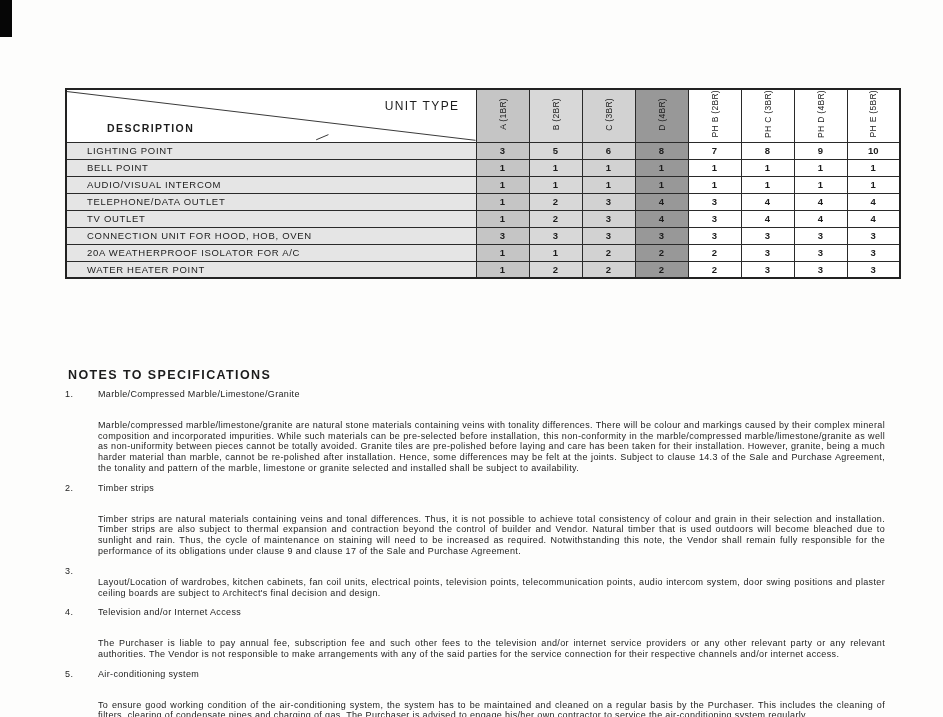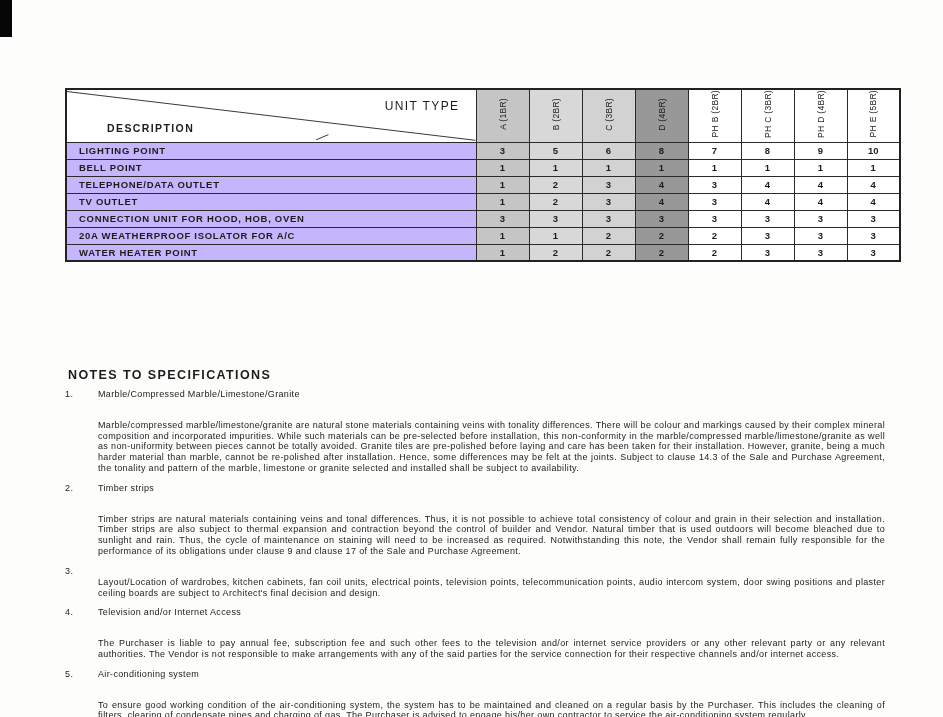--- a/index.html
+++ b/index.html
@@ -16,21 +16,21 @@
   table.sched { border:2px solid #222; }
 
   th.corner { position:relative; height:53px; background:#fff; }
   th.corner svg { position:absolute; inset:0; width:100%; height:100%; }
   .unit-type-label { position:absolute; right:16px; top:9px; font-size:12px; font-weight:400; letter-spacing:1.4px; }
   .description-label { position:absolute; left:20px; bottom:8px; font-size:10.5px; font-weight:700; letter-spacing:1.4px;margin-left:20px; }
 
   th.col { height:53px; text-align:center; vertical-align:middle; font-weight:400; background:#fff; }
   th.col .rot { writing-mode:vertical-rl; transform:rotate(180deg); font-size:8.5px; letter-spacing:0.3px; white-space:nowrap; display:inline-block; }
 
-  td.desc { height:17px; font-size:9.5px; font-weight:700; letter-spacing:0.7px; padding-left:12px; background:#c4b5fd; white-space:nowrap; overflow:hidden; }
+  td.desc { height:17px; font-size:9.5px; font-weight:400; letter-spacing:0.7px; padding-left:20px; background:#e5e5e5; white-space:nowrap; overflow:hidden; }
   td.val { height:17px; font-size:9.5px; font-weight:700; text-align:center; background:#fff; }
 
   .cA { background:#c5c5c5 !important; }
   .cB { background:#d8d8d8 !important; }
   .cC { background:#d2d2d2 !important; }
   .cD { background:#989898 !important; }
 
   .notes-title { position:absolute; left:68px; top:368px; font-size:12.5px; font-weight:700; letter-spacing:1.4px; }
   .notes { position:absolute; left:65px; top:389px; width:820px; }
   .note { display:flex; margin-bottom:9px; }
@@ -98,20 +98,31 @@
         <td class="val cA">1</td>
         <td class="val cB">1</td>
         <td class="val cC">1</td>
         <td class="val cD">1</td>
         <td class="val">1</td>
         <td class="val">1</td>
         <td class="val">1</td>
         <td class="val">1</td>
       </tr>
       <tr>
+        <td class="desc">AUDIO/VISUAL INTERCOM</td>
+        <td class="val cA">1</td>
+        <td class="val cB">1</td>
+        <td class="val cC">1</td>
+        <td class="val cD">1</td>
+        <td class="val">1</td>
+        <td class="val">1</td>
+        <td class="val">1</td>
+        <td class="val">1</td>
+      </tr>
+      <tr>
         <td class="desc">TELEPHONE/DATA OUTLET</td>
         <td class="val cA">1</td>
         <td class="val cB">2</td>
         <td class="val cC">3</td>
         <td class="val cD">4</td>
         <td class="val">3</td>
         <td class="val">4</td>
         <td class="val">4</td>
         <td class="val">4</td>
       </tr>

